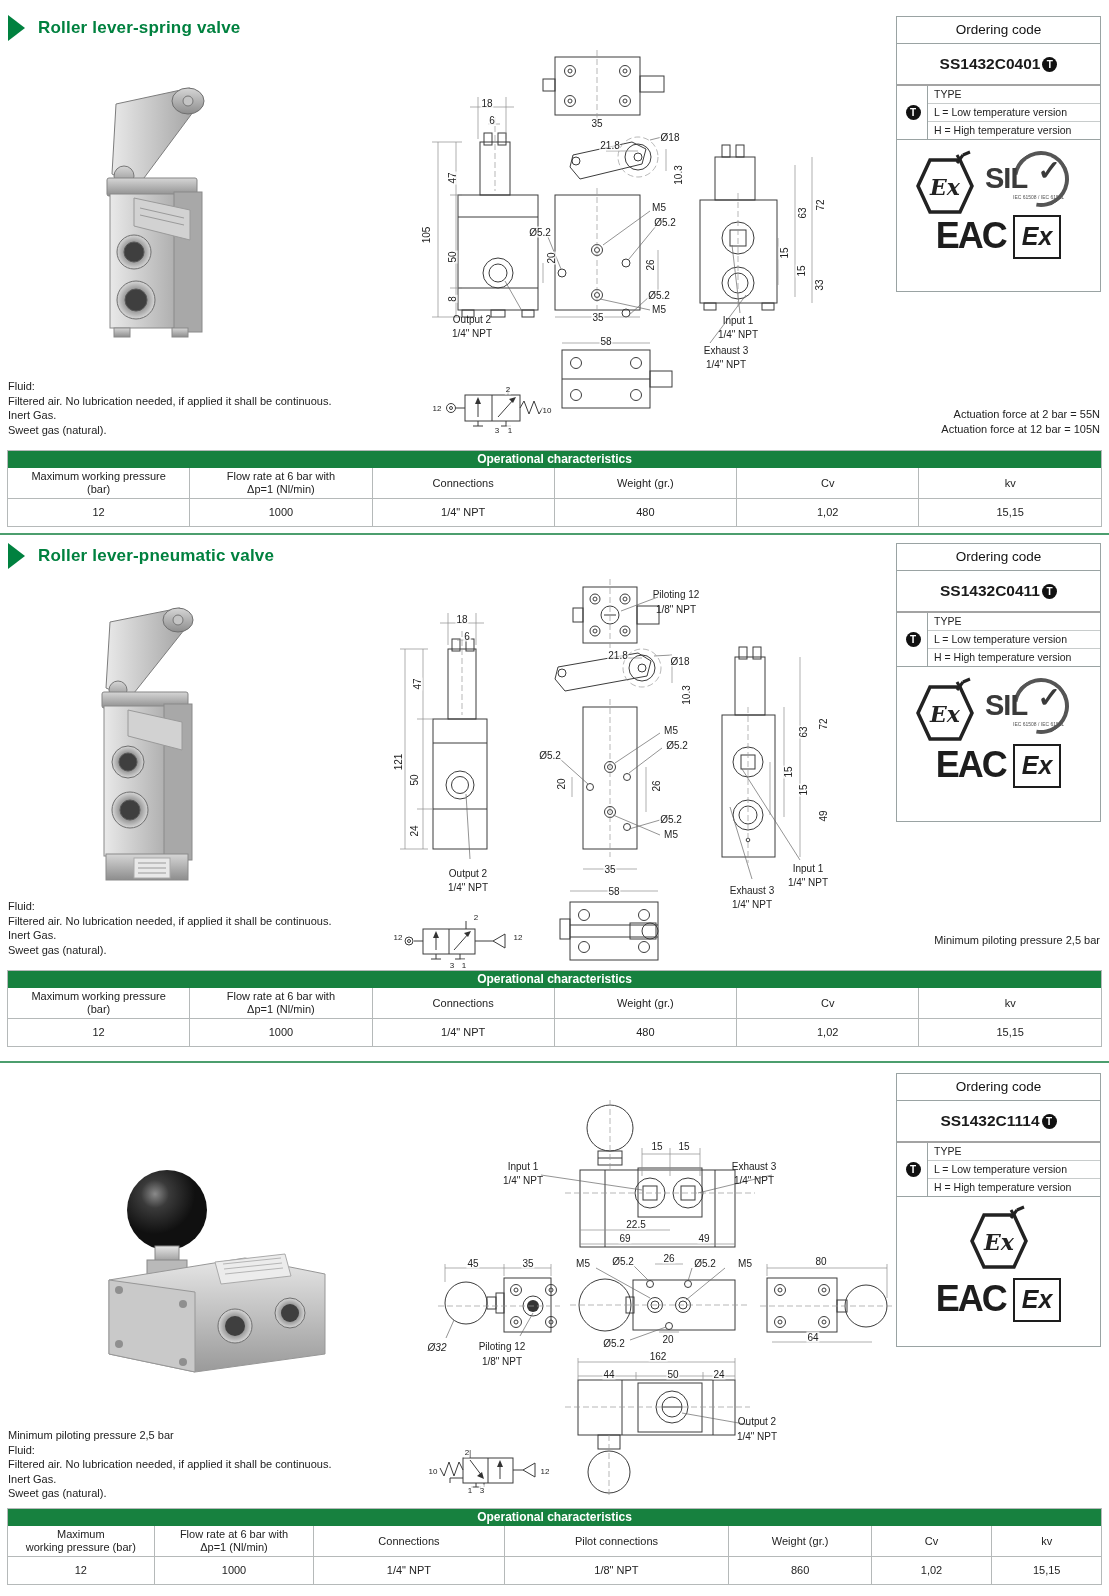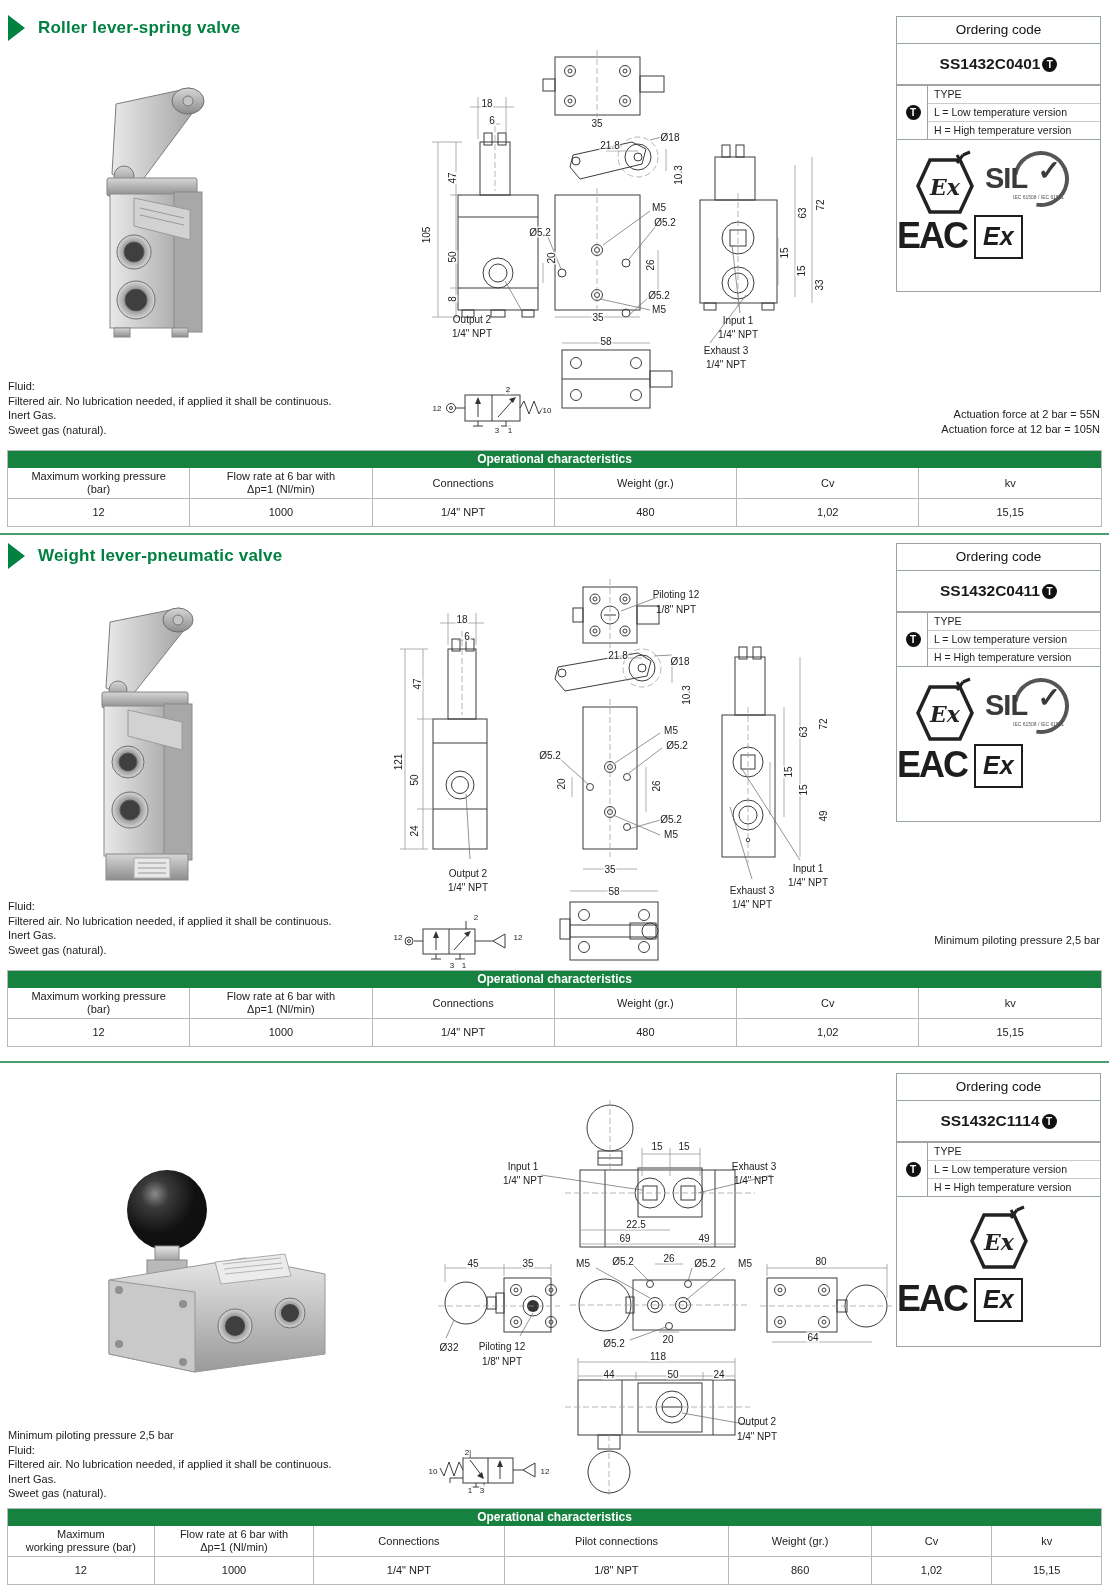--- a/index.html
+++ b/index.html
@@ -45,21 +45,21 @@
   .ord-logos{position:relative;flex:1}
   .atex{position:absolute}
   .atex text{fill:#222;stroke:none;font-family:"DejaVu Serif",serif;font-style:italic;font-weight:bold;font-size:22px;text-anchor:middle}
   .atex .hex{stroke:#222;stroke-width:3.5;fill:none}
   .atex .chk{stroke:#222;stroke-width:3;fill:none}
   .sil{position:absolute;width:90px;height:66px}
   .sil-word{position:absolute;left:0;top:14px;font-size:29px;font-weight:bold;color:#3a3a3a;letter-spacing:-1px}
   .sil-arc{position:absolute;right:6px;top:3px;width:48px;height:48px;border:4px solid #555;border-radius:50%;border-left-color:transparent;transform:rotate(-35deg)}
   .sil-check{position:absolute;right:14px;top:6px;font-size:28px;color:#3a3a3a;font-weight:bold}
   .sil-sub{position:absolute;left:28px;top:46px;font-size:5px;color:#555;white-space:nowrap}
-  .eacline{position:absolute;left:0;right:0;white-space:nowrap}
+  .eacline{position:absolute;left:0;right:0;text-align:center;white-space:nowrap}
   .eac-word{display:inline-block;font-size:36px;font-weight:bold;color:#1d1d1d;letter-spacing:-2px;transform:scaleY(1.05)}
   .exbox{display:inline-block;border:2.5px solid #1d1d1d;padding:0 7px;margin-left:7px;font-size:25px;font-weight:bold;font-style:italic;color:#1d1d1d;height:40px;line-height:38px;vertical-align:2px}
 
   
   .optable{position:absolute;left:7px;width:1093px;border:1px solid #b5b9b9;background:#fff}
   .tbar{height:17px;line-height:17px;background:#17813F;color:#fff;font-weight:bold;font-size:12px;text-align:center}
   .trow{display:flex}
   .tc{display:flex;align-items:center;justify-content:center;text-align:center;font-size:11px;color:#222;
       border-right:1px solid #b5b9b9;white-space:pre-line;line-height:13px}
   .tc:last-child{border-right:none}
@@ -327,21 +327,21 @@
       <div class="tc" style="width:16.66%">1/4" NPT</div>
       <div class="tc" style="width:16.66%">480</div>
       <div class="tc" style="width:16.66%">1,02</div>
       <div class="tc" style="width:16.7%">15,15</div>
     </div>
   </div>
 
   <div class="sep" style="top:533px"></div>
   <div class="sec-title" style="top:543px">
     <span class="tri"></span>
-    <h2>Weight lever-pneumatic valve</h2>
+    <h2>Roller lever-pneumatic valve</h2>
   </div>
 
   <div class="photo" style="left:76px;top:606px">
     <svg width="140" height="280" viewBox="0 0 140 280">
       <defs>
         <linearGradient id="g1b" x1="0" y1="0" x2="1" y2="0">
           <stop offset="0" stop-color="#e9e9e9"></stop>
             <stop offset="1" stop-color="#9e9e9e"></stop>
         </linearGradient>
         <linearGradient id="g2b" x1="0" y1="0" x2="0" y2="1">
@@ -763,33 +763,33 @@
       <span class="dim port" style="left: 103px; top: 100px;">1/4" NPT</span>
       <span class="dim port" style="left: 334px; top: 86px;">Exhaust 3</span>
       <span class="dim port" style="left: 334px; top: 100px;">1/4" NPT</span>
       <span class="dim" style="left: 237px; top: 66px;">15</span>
       <span class="dim" style="left: 264px; top: 66px;">15</span>
       <span class="dim" style="left: 216px; top: 144px;">22.5</span>
       <span class="dim" style="left: 205px; top: 158px;">69</span>
       <span class="dim" style="left: 284px; top: 158px;">49</span>
       <span class="dim" style="left: 53px; top: 183px;">45</span>
       <span class="dim" style="left: 108px; top: 183px;">35</span>
-      <span class="dim port" style="left: 29px; top: 267px;">Ø32</span>
+      <span class="dim port" style="left: 17px; top: 267px; font-style: italic;">Ø32</span>
       <span class="dim port" style="left: 82px; top: 266px;">Piloting 12</span>
       <span class="dim port" style="left: 82px; top: 281px;">1/8" NPT</span>
       <span class="dim" style="left: 163px; top: 183px;">M5</span>
       <span class="dim" style="left: 203px; top: 181px;">Ø5.2</span>
       <span class="dim" style="left: 249px; top: 178px;">26</span>
       <span class="dim" style="left: 285px; top: 183px;">Ø5.2</span>
       <span class="dim" style="left: 325px; top: 183px;">M5</span>
       <span class="dim" style="left: 194px; top: 263px;">Ø5.2</span>
       <span class="dim" style="left: 248px; top: 259px;">20</span>
       <span class="dim" style="left: 401px; top: 181px;">80</span>
       <span class="dim" style="left: 393px; top: 257px;">64</span>
-      <span class="dim" style="left: 238px; top: 276px;">118</span>
+      <span class="dim" style="left: 238px; top: 276px;">162</span>
       <span class="dim" style="left: 189px; top: 294px;">44</span>
       <span class="dim" style="left: 253px; top: 294px;">50</span>
       <span class="dim" style="left: 299px; top: 294px;">24</span>
       <span class="dim port" style="left: 337px; top: 341px;">Output 2</span>
       <span class="dim port" style="left: 337px; top: 356px;">1/4" NPT</span>
       <span class="dim tiny" style="left: 13px; top: 391px;">10</span>
       <span class="dim tiny" style="left: 47px; top: 372px;">2</span>
       <span class="dim tiny" style="left: 125px; top: 391px;">12</span>
       <span class="dim tiny" style="left: 50px; top: 410px;">1</span>
       <span class="dim tiny" style="left: 62px; top: 410px;">3</span>

